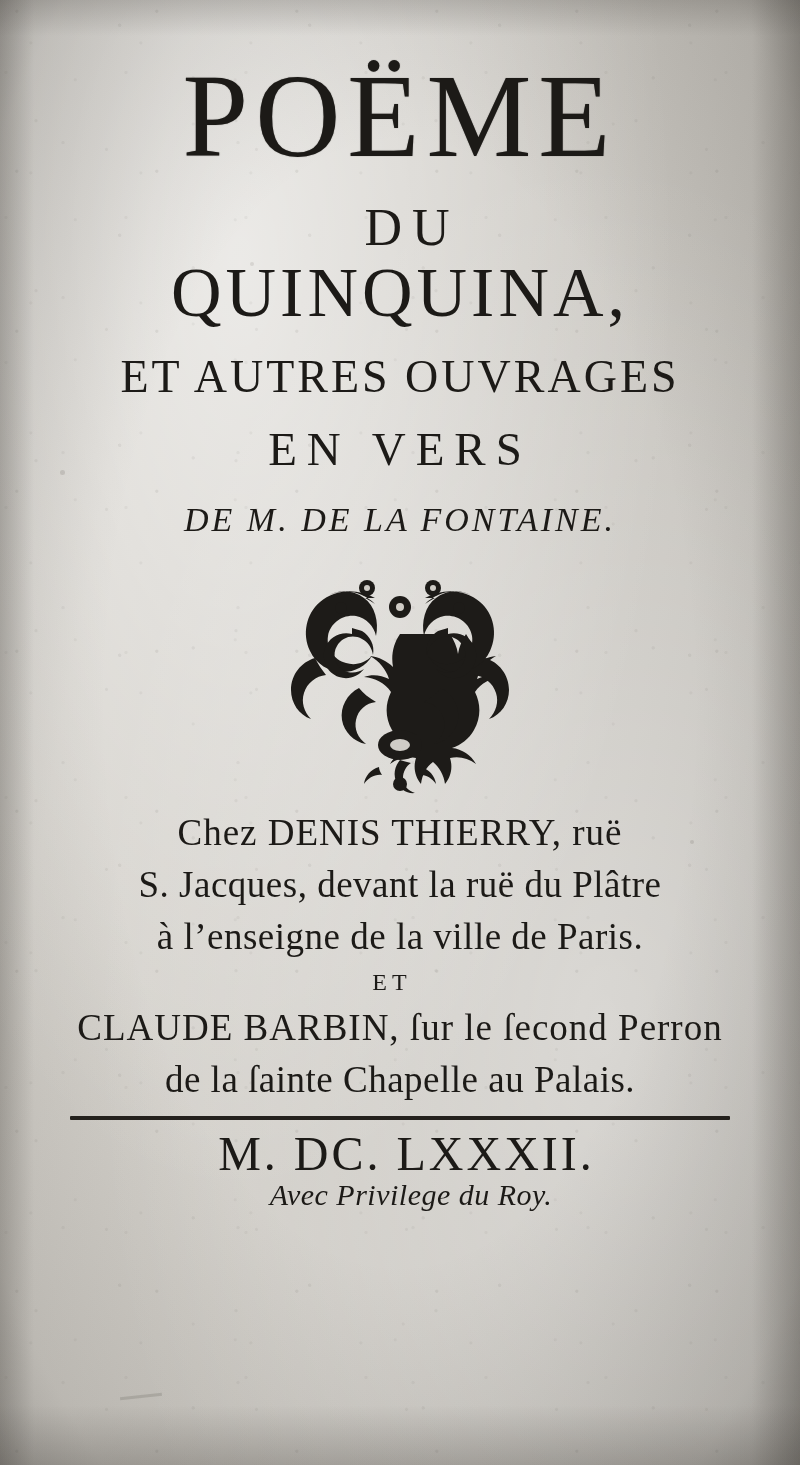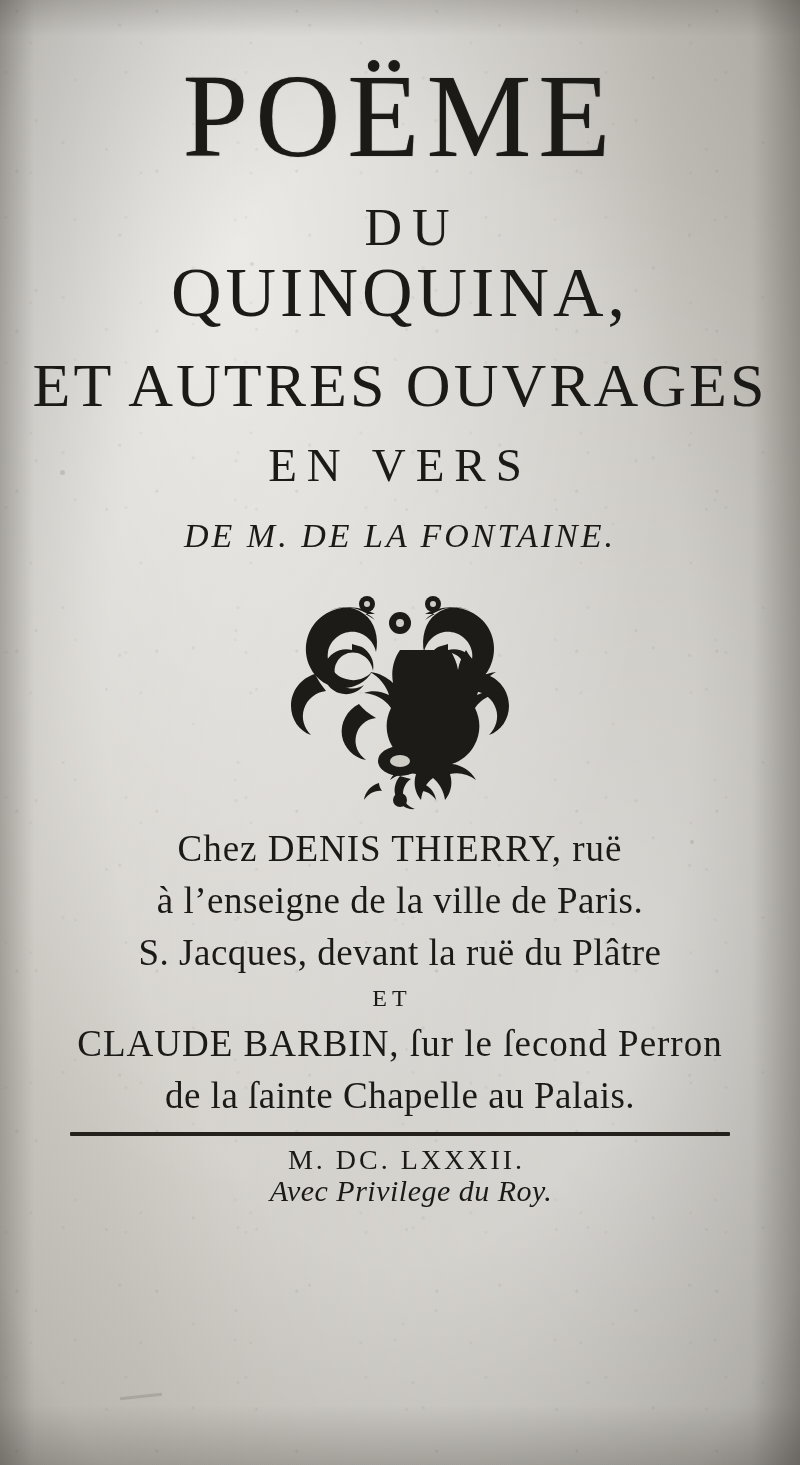--- a/index.html
+++ b/index.html
@@ -100,21 +100,21 @@
     letter-spacing: 10px;
     margin: 26px 0 0 0;
     padding-left: 24px;
   }
   .title-quinquina {
     font-size: 70px;
     letter-spacing: 4px;
     margin: 4px 0 0 0;
   }
   .title-etautres {
-    font-size: 62px;
+    font-size: 46px;
     letter-spacing: 3px;
     margin: 26px 0 16px 0;
     text-align: center;
   }
   .title-envers {
     font-size: 47px;
     letter-spacing: 10px;
     margin: 26px 0 16px 0;
   }
   .title-author {
@@ -154,21 +154,21 @@
     margin: 8px 16px 4px 0;
   }
   .rule {
     width: 660px;
     height: 4px;
     background: #24211d;
     margin: 18px auto 10px auto;
     border-radius: 1px;
   }
   .imprint-year {
-    font-size: 28px;
+    font-size: 48px;
     letter-spacing: 3px;
     margin: 6px 0 2px 13px;
   }
   .imprint-privilege {
     font-size: 30px;
     font-style: italic;
     letter-spacing: 0.5px;
     margin: 2px 0 0 0;
     padding-left: 22px;
   }
@@ -239,22 +239,22 @@
           <ellipse cx="145" cy="183" rx="10" ry="6"></ellipse>
           <circle cx="112" cy="26" r="3"></circle>
           <circle cx="178" cy="26" r="3"></circle>
         </g>
       </svg>
     </div>
 
     <div class="imprint">
 
       <div class="line imprint-line small-caps-row ink-blur">Chez DENIS THIERRY, ruë</div>
+      <div class="line imprint-line ink-blur">S. Jacques, devant la ruë du Plâtre</div>
       <div class="line imprint-line ink-blur">à l’enseigne de la ville de Paris.</div>
-      <div class="line imprint-line ink-blur">S. Jacques, devant la ruë du Plâtre</div>
 
       <div class="line imprint-et ink-blur">ET</div>
 
       <div class="line imprint-line small-caps-row ink-blur">CLAUDE BARBIN, ſur le ſecond Perron</div>
       <div class="line imprint-line ink-blur">de la ſainte Chapelle au Palais.</div>
 
       <div class="rule"></div>
 
       <div class="line imprint-year ink-blur">M. DC. LXXXII.</div>
       <div class="line imprint-privilege ink-blur">Avec Privilege du Roy.</div>

